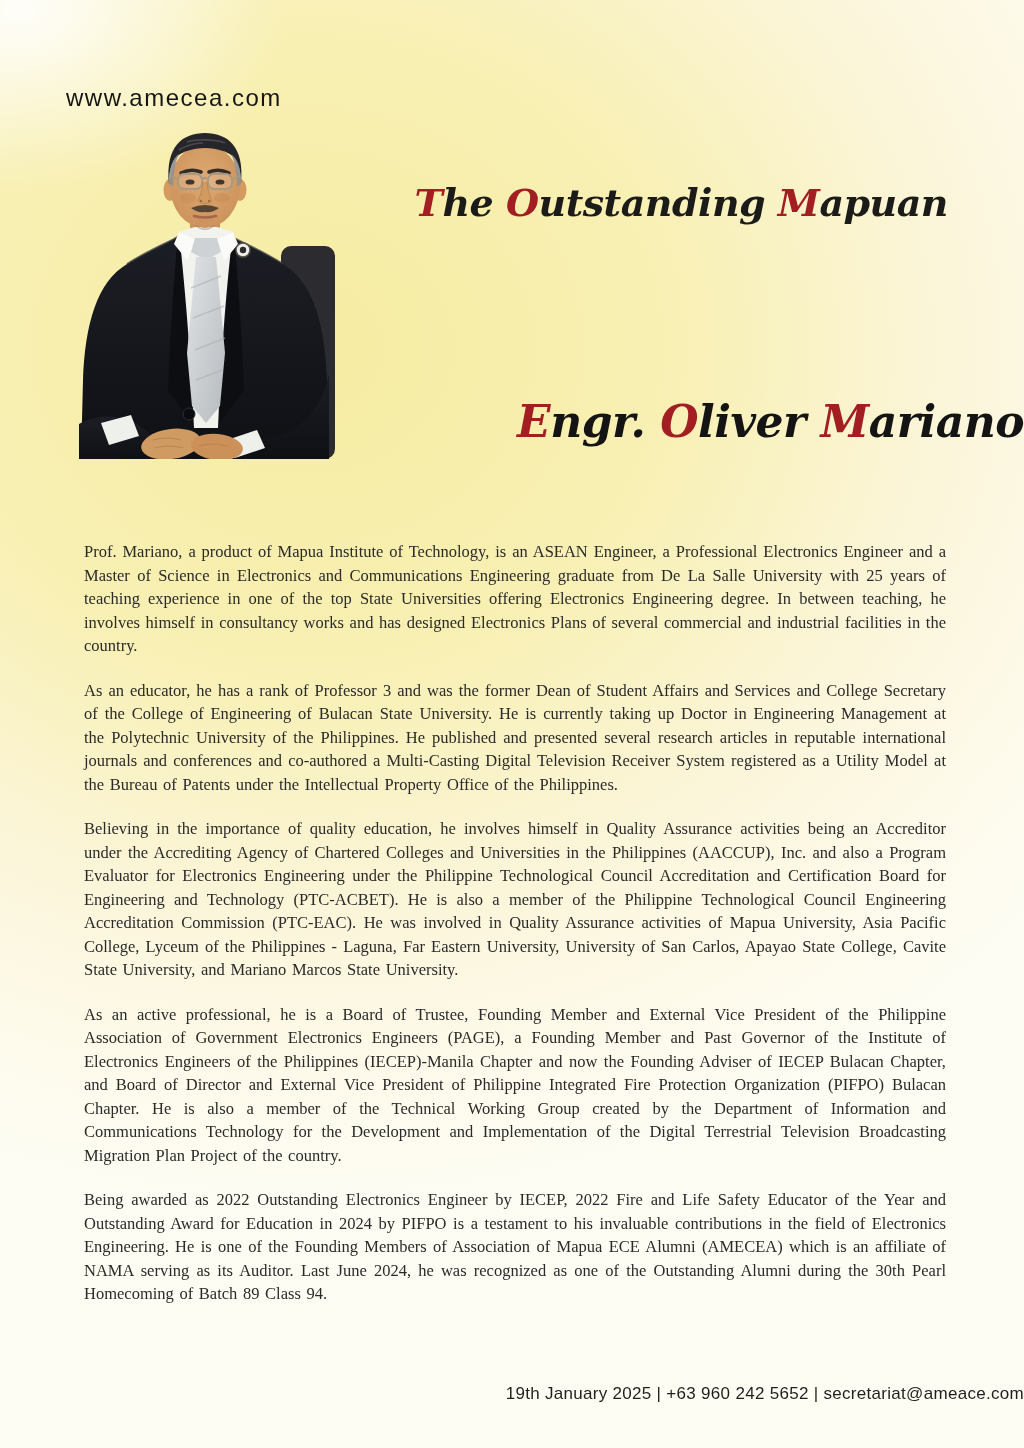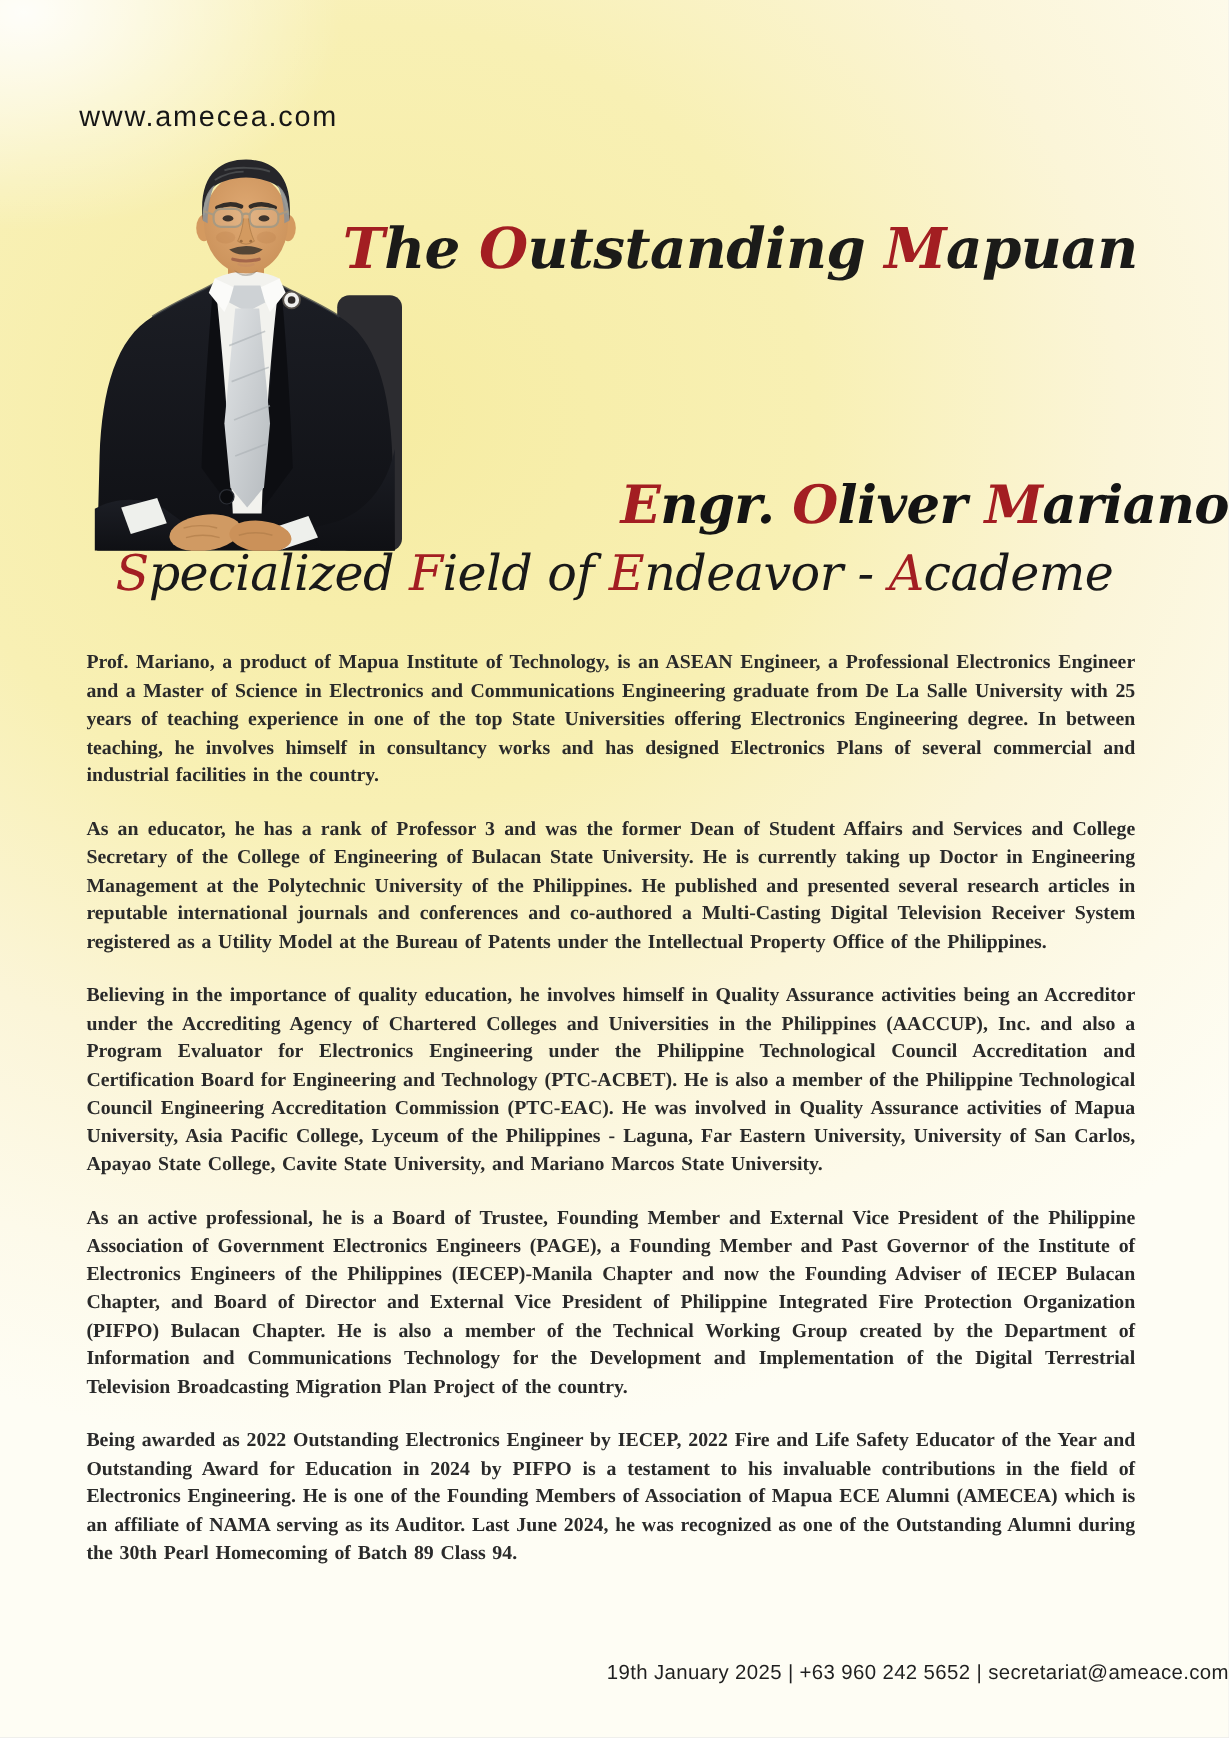--- a/index.html
+++ b/index.html
@@ -21,21 +21,21 @@
   }
   .photo-wrap{
     position:absolute;left:75px;top:128px;width:260px;height:331px;
   }
   .photo-wrap svg{display:block;width:100%;height:100%;}
   .title-block{
     position:absolute;top:182px;right:76px;
     text-align:right;
     font-family:"DejaVu Serif", serif;
     font-style:italic;font-weight:bold;
-    font-size:47px;line-height:1.10;
+    font-size:38px;line-height:1.10;
     color:#1b1b19;letter-spacing:-0.5px;
     white-space:nowrap;
   }
   .red{color:#A31E22;}
   .name-row{
     position:absolute;top:396px;left:150px;right:0;
     text-align:right;
     font-family:"DejaVu Serif", serif;
     font-style:italic;font-weight:bold;
     font-size:44px;color:#141414;letter-spacing:-0.5px;
@@ -43,21 +43,21 @@
   }
   .field-row{
     position:absolute;top:454px;left:0;right:0;
     text-align:center;
     font-family:"DejaVu Serif", serif;
     font-style:italic;font-weight:normal;
     font-size:41px;color:#191919;letter-spacing:-0.5px;
     white-space:nowrap;
   }
   .bio{
-    position:absolute;left:72px;right:78px;top:540px;font-weight:bold;
+    position:absolute;left:84px;right:78px;top:540px;
   }
   .bio p{
     margin:0 0 21px 0;
     font-size:16.5px;line-height:23.5px;
     text-align:justify;
     word-spacing:1.5px;
     color:#2a2a2a;
   }
   .footer-row{
     position:absolute;left:0;right:0;top:1384px;
@@ -163,21 +163,20 @@
       </g>
     </svg>
   </div>
 
   <div class="title-block">
     <div><span class="red">T</span><span>he </span><span class="red">O</span><span>utstanding </span><span class="red">M</span><span>apuan</span></div>
   </div>
 
   <div class="name-row"><span class="red">E</span><span>ngr. </span><span class="red">O</span><span>liver </span><span class="red">M</span><span>ariano</span></div>
 
-  <div class="field-row"><span class="red">S</span><span>pecialized </span><span class="red">F</span><span>ield of </span><span class="red">E</span><span>ndeavor - </span><span class="red">A</span><span>cademe</span></div>
 
   <div class="bio">
     <p>Prof. Mariano, a product of Mapua Institute of Technology, is an ASEAN Engineer, a Professional Electronics Engineer and a Master of Science in Electronics and Communications Engineering graduate from De La Salle University with 25 years of teaching experience in one of the top State Universities offering Electronics Engineering degree. In between teaching, he involves himself in consultancy works and has designed Electronics Plans of several commercial and industrial facilities in the country.</p>
     <p>As an educator, he has a rank of Professor 3 and was the former Dean of Student Affairs and Services and College Secretary of the College of Engineering of Bulacan State University. He is currently taking up Doctor in Engineering Management at the Polytechnic University of the Philippines. He published and presented several research articles in reputable international journals and conferences and co-authored a Multi-Casting Digital Television Receiver System registered as a Utility Model at the Bureau of Patents under the Intellectual Property Office of the Philippines.</p>
     <p>Believing in the importance of quality education, he involves himself in Quality Assurance activities being an Accreditor under the Accrediting Agency of Chartered Colleges and Universities in the Philippines (AACCUP), Inc. and also a Program Evaluator for Electronics Engineering under the Philippine Technological Council Accreditation and Certification Board for Engineering and Technology (PTC-ACBET). He is also a member of the Philippine Technological Council Engineering Accreditation Commission (PTC-EAC). He was involved in Quality Assurance activities of Mapua University, Asia Pacific College, Lyceum of the Philippines - Laguna, Far Eastern University, University of San Carlos, Apayao State College, Cavite State University, and Mariano Marcos State University.</p>
     <p>As an active professional, he is a Board of Trustee, Founding Member and External Vice President of the Philippine Association of Government Electronics Engineers (PAGE), a Founding Member and Past Governor of the Institute of Electronics Engineers of the Philippines (IECEP)-Manila Chapter and now the Founding Adviser of IECEP Bulacan Chapter, and Board of Director and External Vice President of Philippine Integrated Fire Protection Organization (PIFPO) Bulacan Chapter. He is also a member of the Technical Working Group created by the Department of Information and Communications Technology for the Development and Implementation of the Digital Terrestrial Television Broadcasting Migration Plan Project of the country.</p>
     <p>Being awarded as 2022 Outstanding Electronics Engineer by IECEP, 2022 Fire and Life Safety Educator of the Year and Outstanding Award for Education in 2024 by PIFPO is a testament to his invaluable contributions in the field of Electronics Engineering. He is one of the Founding Members of Association of Mapua ECE Alumni (AMECEA) which is an affiliate of NAMA serving as its Auditor. Last June 2024, he was recognized as one of the Outstanding Alumni during the 30th Pearl Homecoming of Batch 89 Class 94.</p>
   </div>
 
   <div class="footer-row"><span>19th January 2025</span><span> | </span><span>+63 960 242 5652</span><span> | </span><span>secretariat@ameace.com</span></div>

